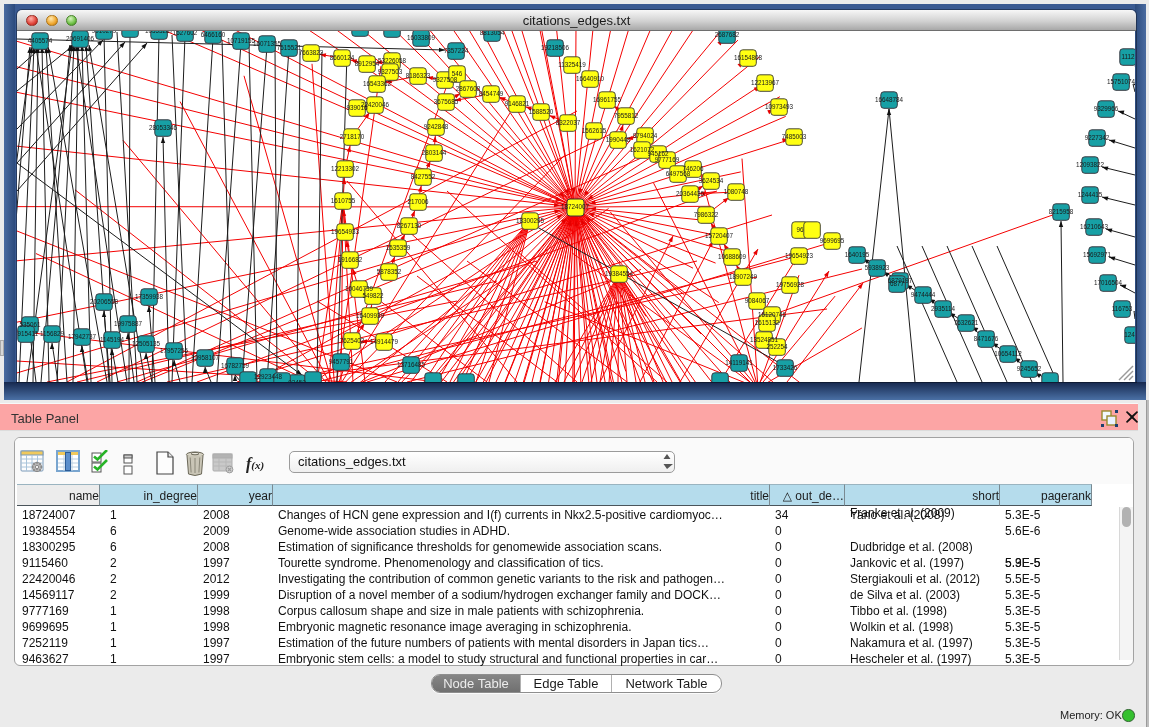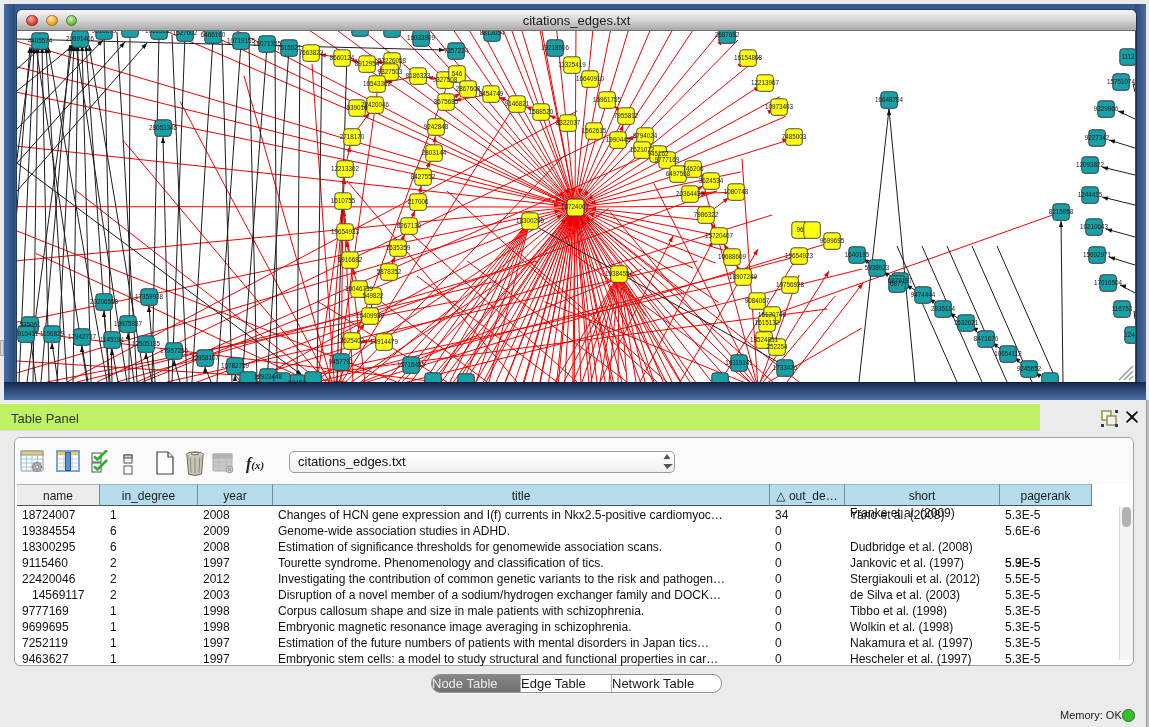--- a/index.html
+++ b/index.html
@@ -3,26 +3,26 @@
 *{margin:0;padding:0;box-sizing:border-box}
 body{width:1149px;height:727px;position:relative;overflow:hidden;background:#ebebeb;font-family:"Liberation Sans",sans-serif}
 #desktop{position:absolute;left:4px;top:4px;width:1142px;height:396px;background:#3a5a92}
 #desktop .bstrip{position:absolute;left:0;bottom:0;width:100%;height:18px;background:linear-gradient(#16284e,#4a70a5)}
 #netwin{position:absolute;left:13px;top:6px;width:1119px;height:372px;border-radius:5px 5px 0 0;box-shadow:0 0 0 1px rgba(0,0,0,.35)}
 #titlebar{position:absolute;left:0;top:0;width:100%;height:21px;border-radius:5px 5px 0 0;background:linear-gradient(#f7f7f7,#d2d2d2 55%,#a8a8a8);border-bottom:1px solid #6e6e6e}
 #titlebar .t{position:absolute;width:100%;text-align:center;top:3px;font-size:13px;color:#1a1a1a}
 .tl{position:absolute;top:4.5px;width:11.5px;height:11.5px;border-radius:50%}
 #canvas{position:absolute;left:0;top:21px;width:1118px;height:351px;background:#fff;overflow:hidden}
 #tablepanel{position:absolute;left:0;top:400px;width:1149px;height:327px;background:#ebebeb}
-#tpheader{position:absolute;left:0;top:3px;width:1040px;height:28px;background:#bef264;border-bottom:1px solid #dcdcdc;border-top:1px solid #f8f8f8}
+#tpheader{position:absolute;left:0;top:3px;width:1138px;height:28px;background:#fca5a5;border-bottom:1px solid #dcdcdc;border-top:1px solid #f8f8f8}
 #tpheader .t{position:absolute;left:11px;top:7px;font-size:13px;color:#333}
-.th{position:absolute;top:484px;height:22px;border-right:1px solid #7a8a92;border-top:1px solid #9ab4c0;border-bottom:1px solid #4a545a;font-size:12px;color:#1c1c1c;text-align:center;line-height:22px}
+.th{position:absolute;top:484px;height:22px;border-right:1px solid #7a8a92;border-top:1px solid #9ab4c0;border-bottom:1px solid #4a545a;font-size:12px;color:#1c1c1c;text-align:right;line-height:22px}
 .td{position:absolute;height:16px;font-size:12px;color:#111;line-height:16px;white-space:nowrap;overflow:hidden}
 #tabs{position:absolute;left:431px;top:674px;width:291px;height:19px;border:1px solid #8e8e8e;border-radius:9px;background:#fff;box-shadow:0 1px 0 rgba(255,255,255,.8)}
-.seg{position:absolute;top:0;height:17px;font-size:13px;line-height:17px;color:#1a1a1a}
+.seg{position:absolute;top:0;height:17px;font-size:13px;text-align:center;line-height:17px;color:#1a1a1a}
 </style></head><body>
 <div id="desktop">
  <div style="position:absolute;left:0;top:0;width:11px;height:100%;background:linear-gradient(90deg,#4a6ba0,#2c4a7c)"></div>
  <div style="position:absolute;right:0;top:0;width:11px;height:100%;background:linear-gradient(90deg,#2c4a7c,#4a6ba0)"></div>
  <div class="bstrip"></div>
  <div id="netwin">
   <div id="titlebar">
     <div class="t">citations_edges.txt</div>
     <div class="tl" style="left:9px;background:radial-gradient(circle at 40% 30%,#ffb3ab,#e0443a 60%,#9c2018);border:1px solid #9a2a20"></div>
     <div class="tl" style="left:29px;background:radial-gradient(circle at 40% 30%,#ffe9b0,#f0a72e 60%,#b06e10);border:1px solid #ad7416"></div>
@@ -884,23 +884,23 @@
 <div class="td" style="left:775px;top:555px;width:70px">0</div>
 <div class="td" style="left:850px;top:555px;width:150px">Jankovic et al. (1997)</div>
 <div class="td" style="left:1005px;top:555px;width:87px">5.3E-5</div>
 <div class="td" style="left:22px;top:571px;width:78px">22420046</div>
 <div class="td" style="left:110px;top:571px;width:88px">2</div>
 <div class="td" style="left:203px;top:571px;width:70px">2012</div>
 <div class="td" style="left:278px;top:571px;width:492px">Investigating the contribution of common genetic variants to the risk and pathogen…</div>
 <div class="td" style="left:775px;top:571px;width:70px">0</div>
 <div class="td" style="left:850px;top:571px;width:150px">Stergiakouli et al. (2012)</div>
 <div class="td" style="left:1005px;top:571px;width:87px">5.5E-5</div>
-<div class="td" style="left:32px;top:587px;width:78px">14569117</div>
+<div class="td" style="left:22px;top:587px;width:78px">14569117</div>
 <div class="td" style="left:110px;top:587px;width:88px">2</div>
-<div class="td" style="left:203px;top:587px;width:70px">2003</div>
+<div class="td" style="left:203px;top:587px;width:70px">1999</div>
 <div class="td" style="left:278px;top:587px;width:492px">Disruption of a novel member of a sodium/hydrogen exchanger family and DOCK…</div>
 <div class="td" style="left:775px;top:587px;width:70px">0</div>
 <div class="td" style="left:850px;top:587px;width:150px">de Silva et al. (2003)</div>
 <div class="td" style="left:1005px;top:587px;width:87px">5.3E-5</div>
 <div class="td" style="left:22px;top:603px;width:78px">9777169</div>
 <div class="td" style="left:110px;top:603px;width:88px">1</div>
 <div class="td" style="left:203px;top:603px;width:70px">1998</div>
 <div class="td" style="left:278px;top:603px;width:492px">Corpus callosum shape and size in male patients with schizophrenia.</div>
 <div class="td" style="left:775px;top:603px;width:70px">0</div>
 <div class="td" style="left:850px;top:603px;width:150px">Tibbo et al. (1998)</div>

